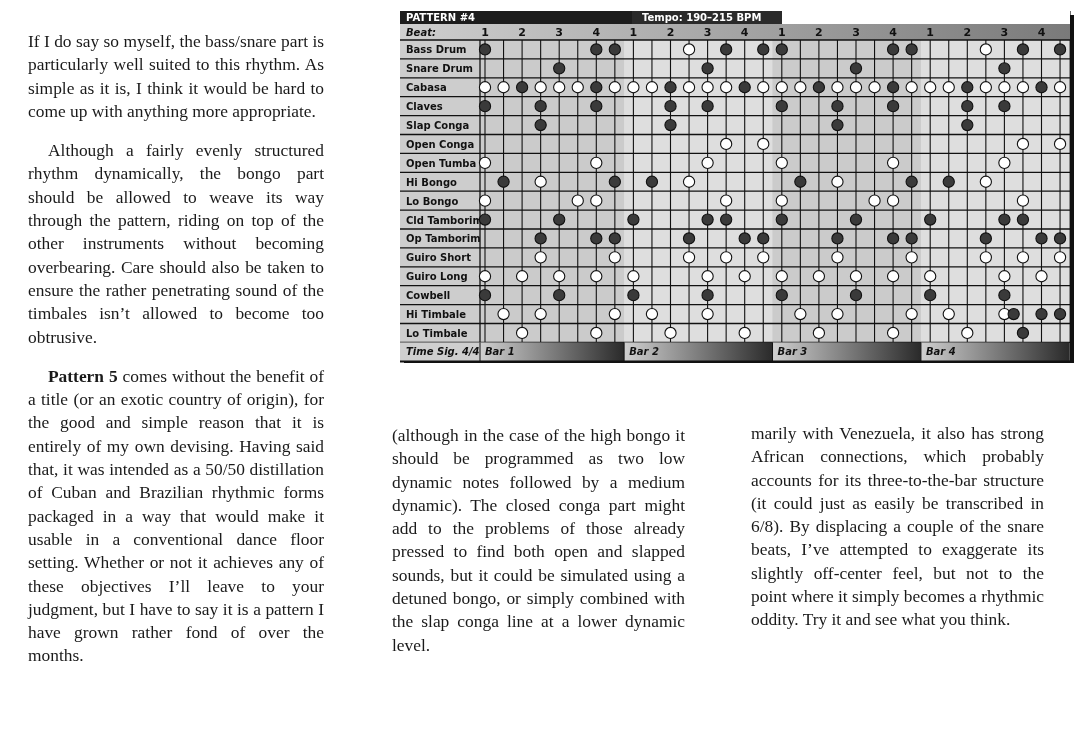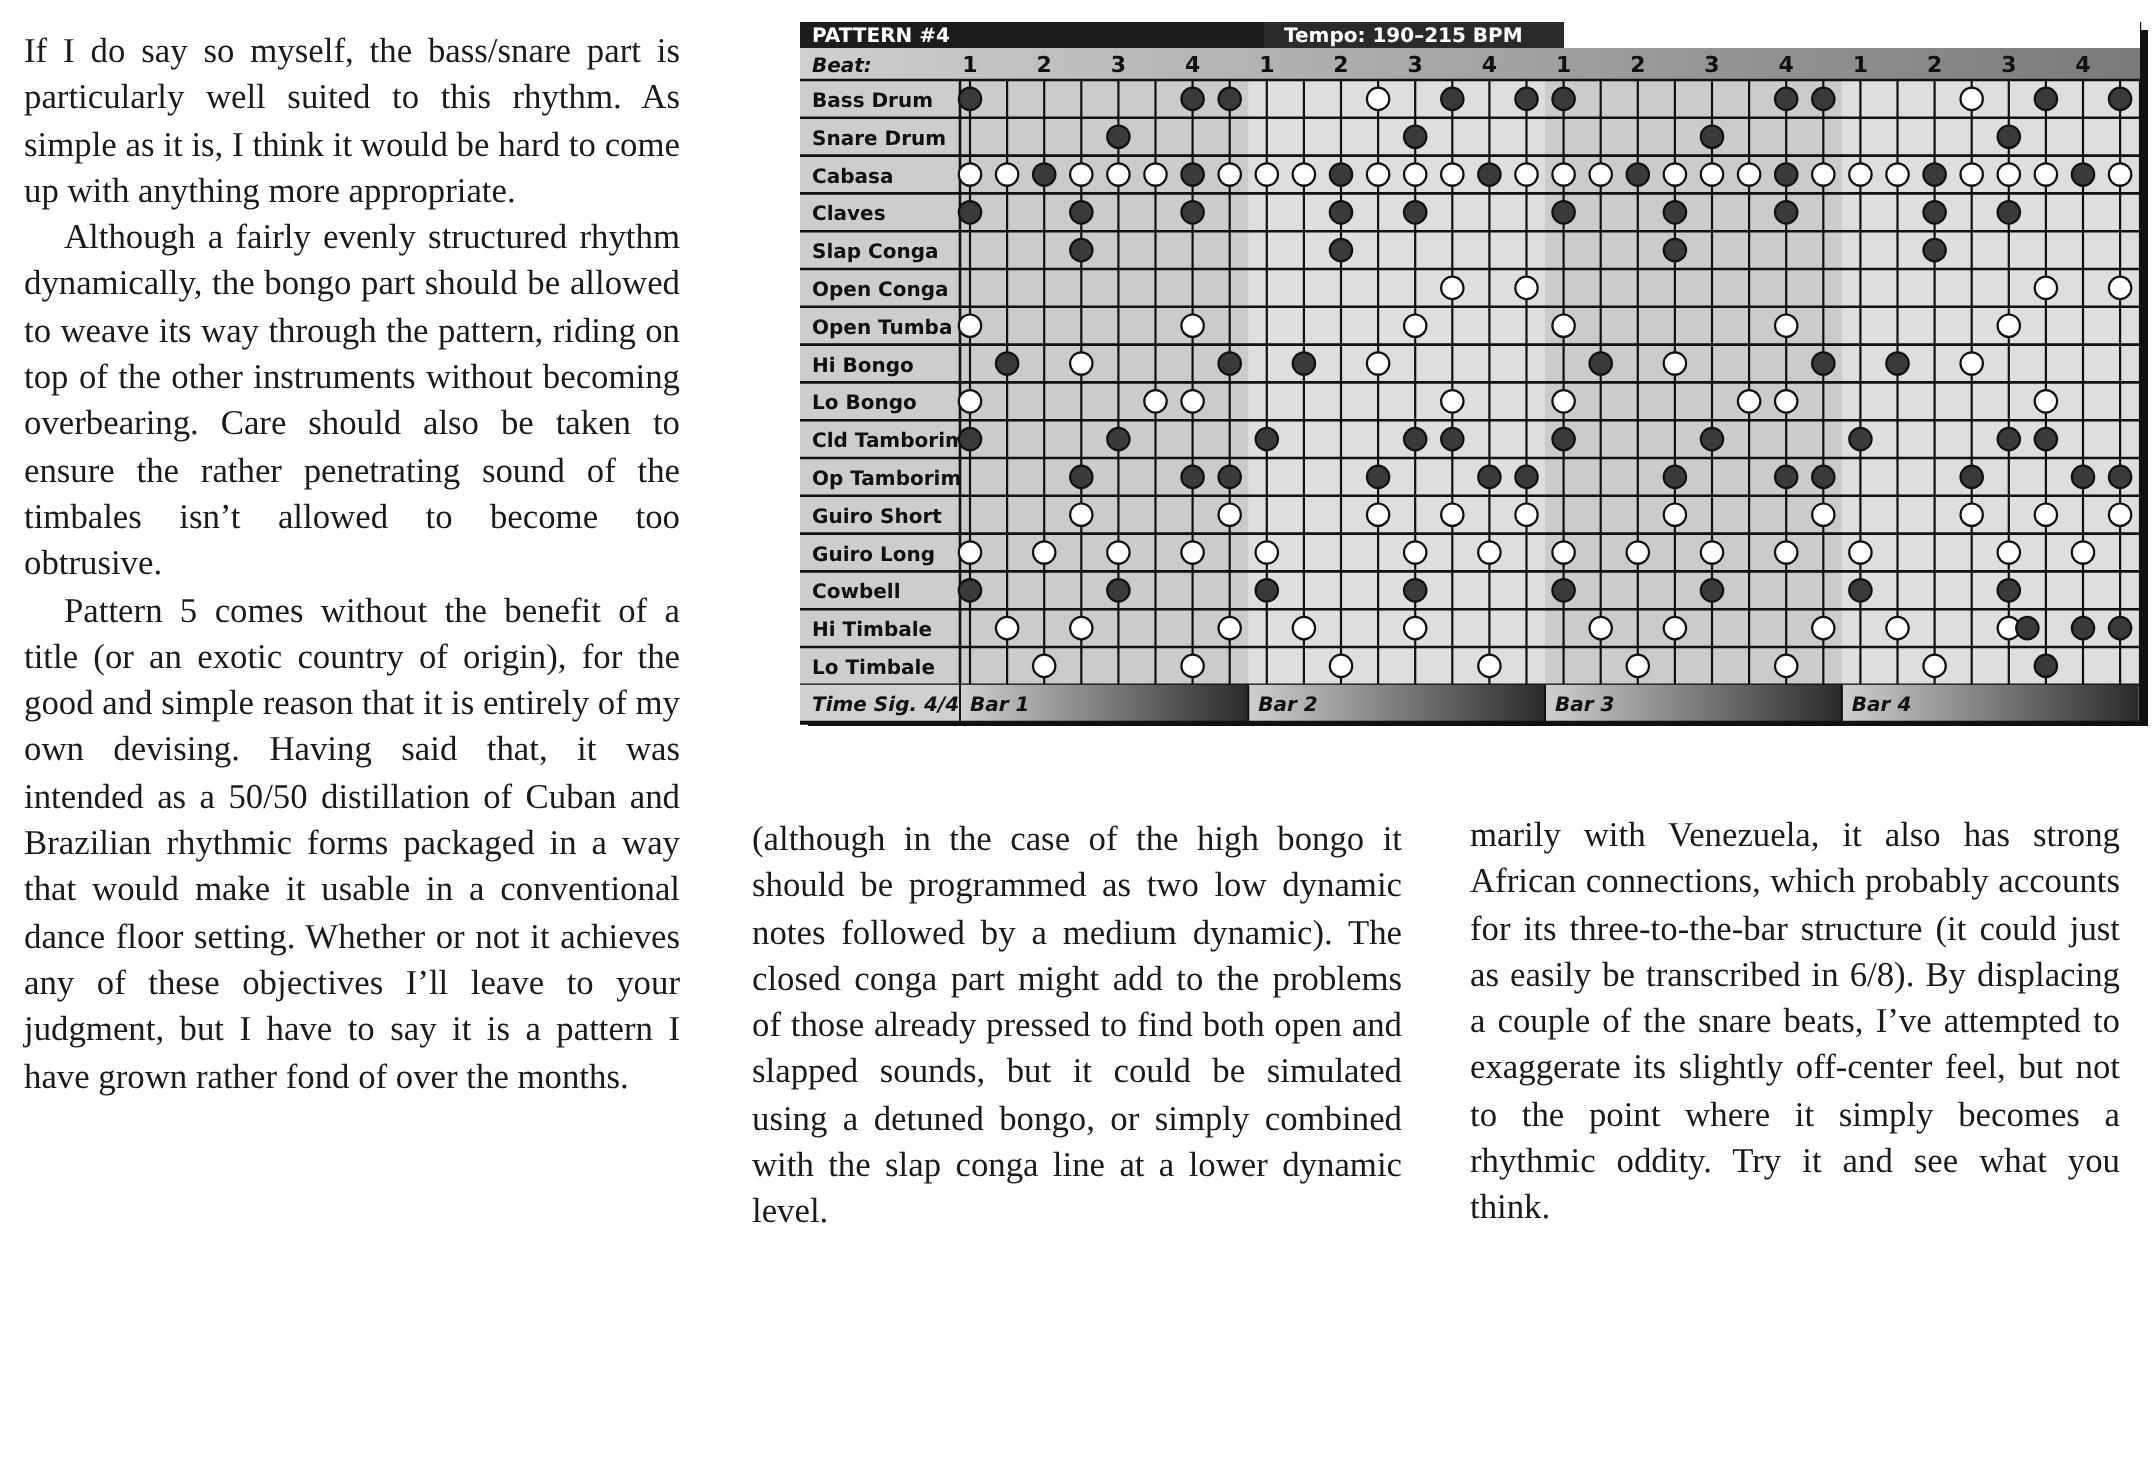--- a/index.html
+++ b/index.html
@@ -1,20 +1,20 @@
 <!DOCTYPE html>
 <html><head>
 <meta charset="utf-8">
 <style>
   html, body { margin: 0; padding: 0; background: #fff; }
   body { width: 1078px; height: 739px; position: relative; overflow: hidden; font-family: "DejaVu Serif", "Liberation Serif", serif; color: #1a1a1a; }
   .col { position: absolute; font-family: "Liberation Serif", "DejaVu Serif", serif; font-size: 17.4px; line-height: 23.3px; text-align: justify; }
-  .col p { margin: 0; }
+  .col p { margin: 16px; }
   .col p.indent { text-indent: 20px; }
-  .col b { font-weight: normal; }
+  .col b { font-weight: bold; }
   #col1 { left: 12px; top: 14px; width: 328px; }
   #col2 { left: 376px; top: 408px; width: 325px; }
   #col3 { left: 735px; top: 406px; width: 325px; }
 
   #pattern { position: absolute; left: 400px; top: 11px; width: 680px; height: 352px; }
   #pattern svg { display: block; }
   .lbl { font-family: "DejaVu Sans", "Liberation Sans", sans-serif; font-size: 10px; font-weight: bold; fill: #111; }
   .lbl-it { font-style: italic; }
   .hdr-txt { font-family: "DejaVu Sans", "Liberation Sans", sans-serif; font-size: 10px; font-weight: bold; fill: #fff; }
   .beat-num { font-family: "DejaVu Sans", "Liberation Sans", sans-serif; font-size: 11px; font-weight: bold; fill: #111; text-anchor: middle; }

